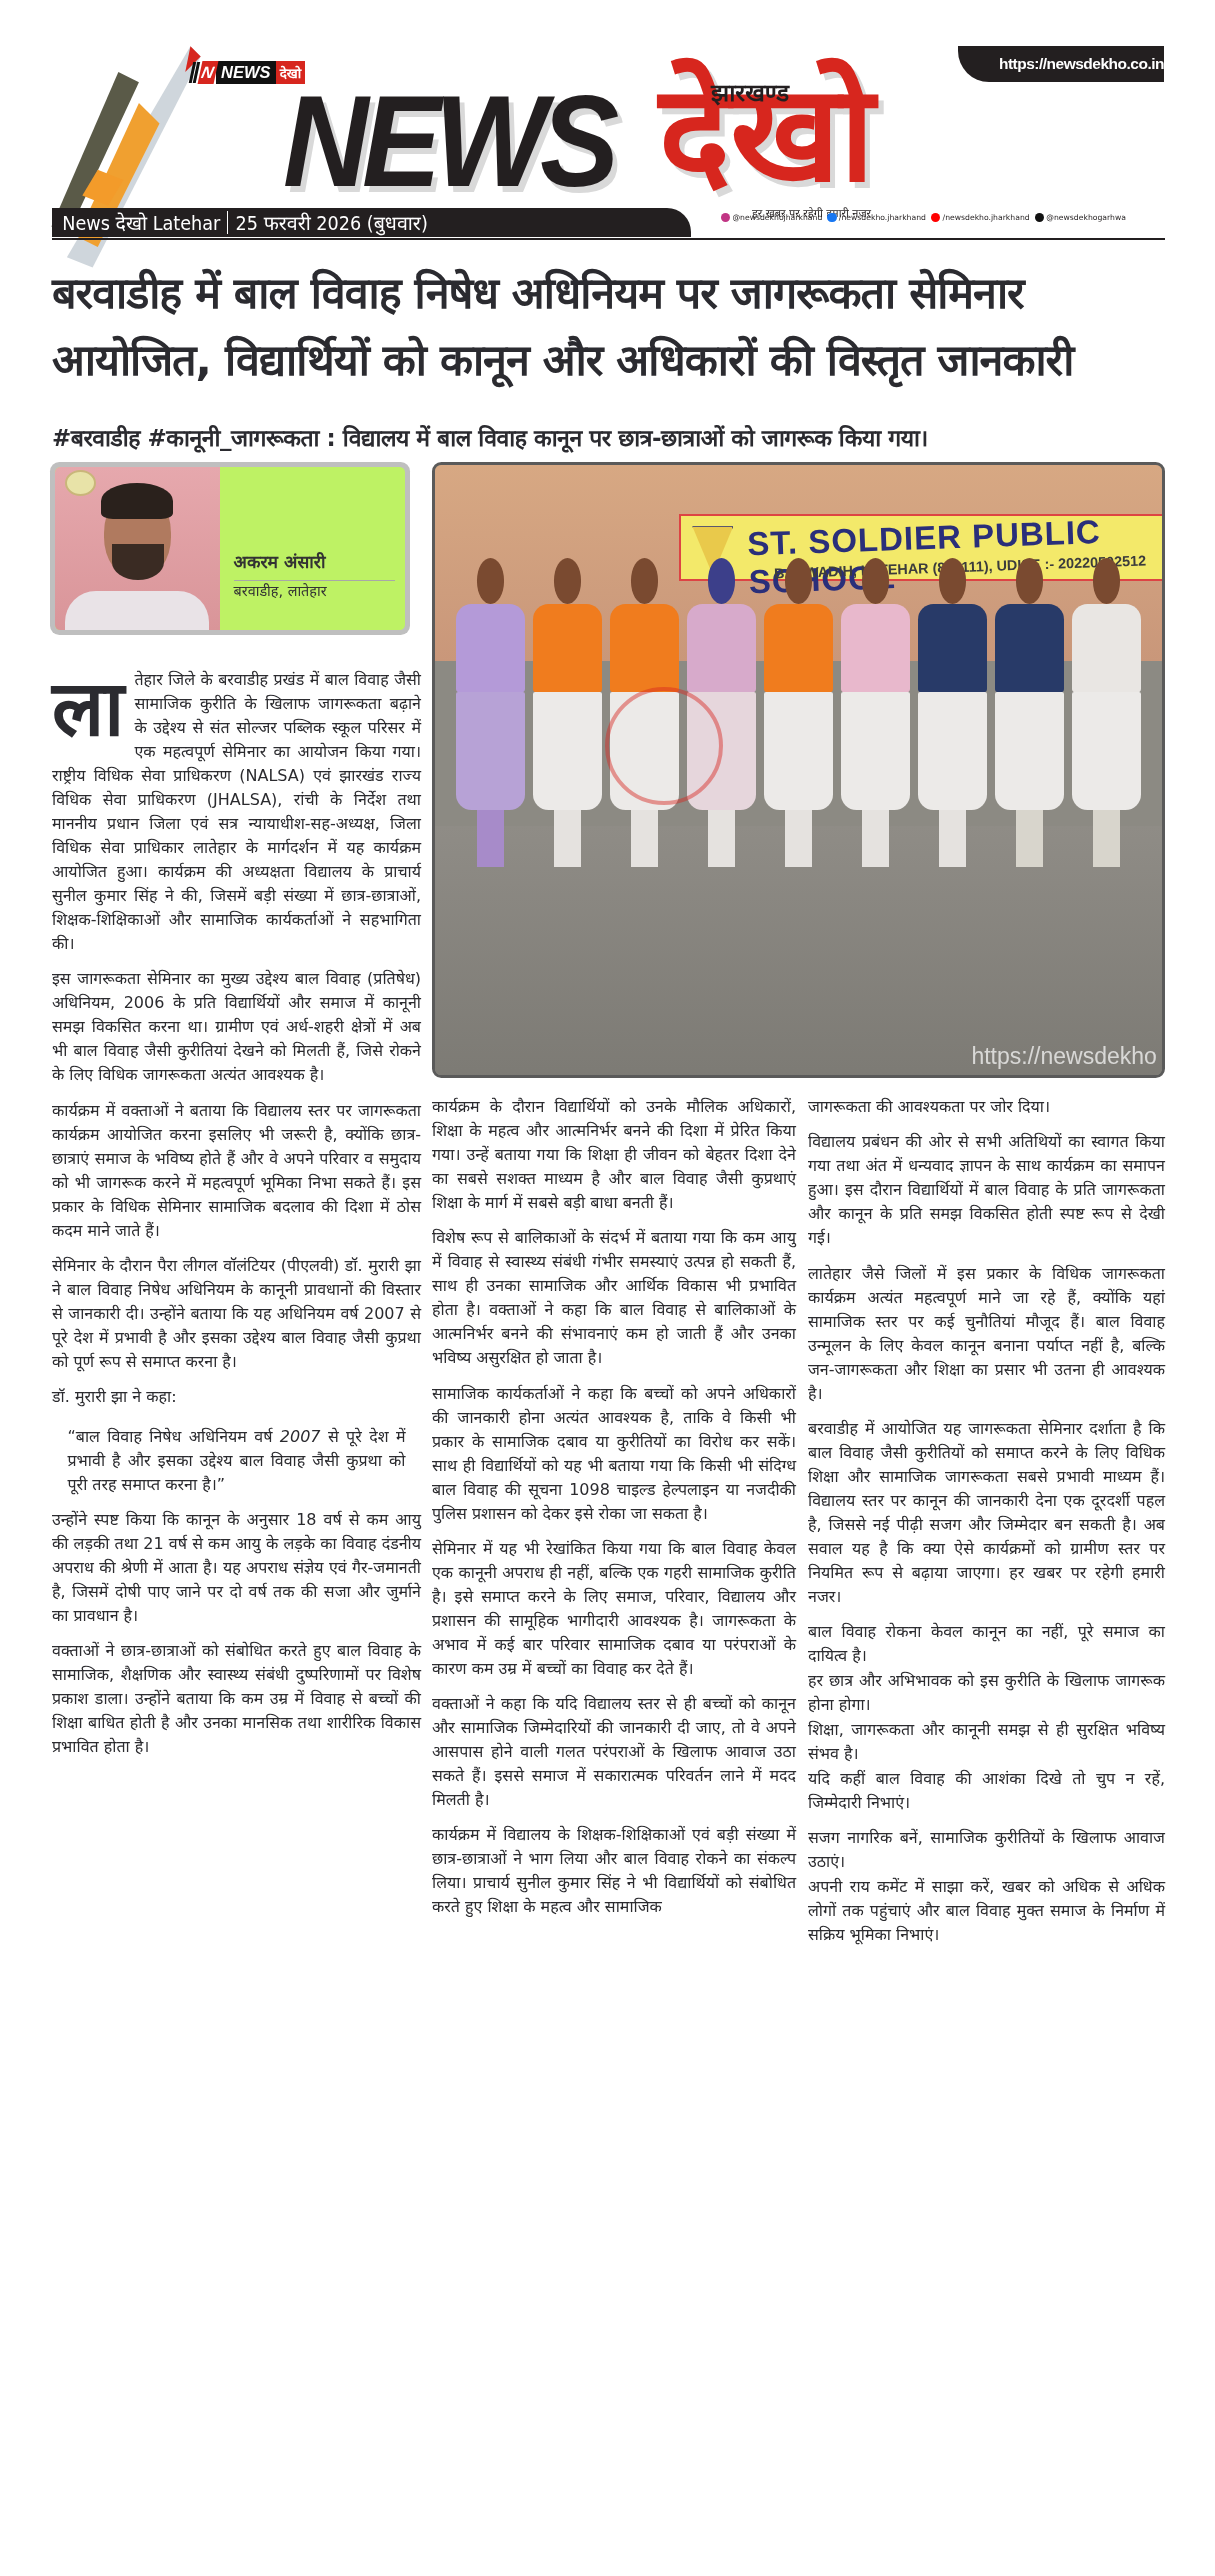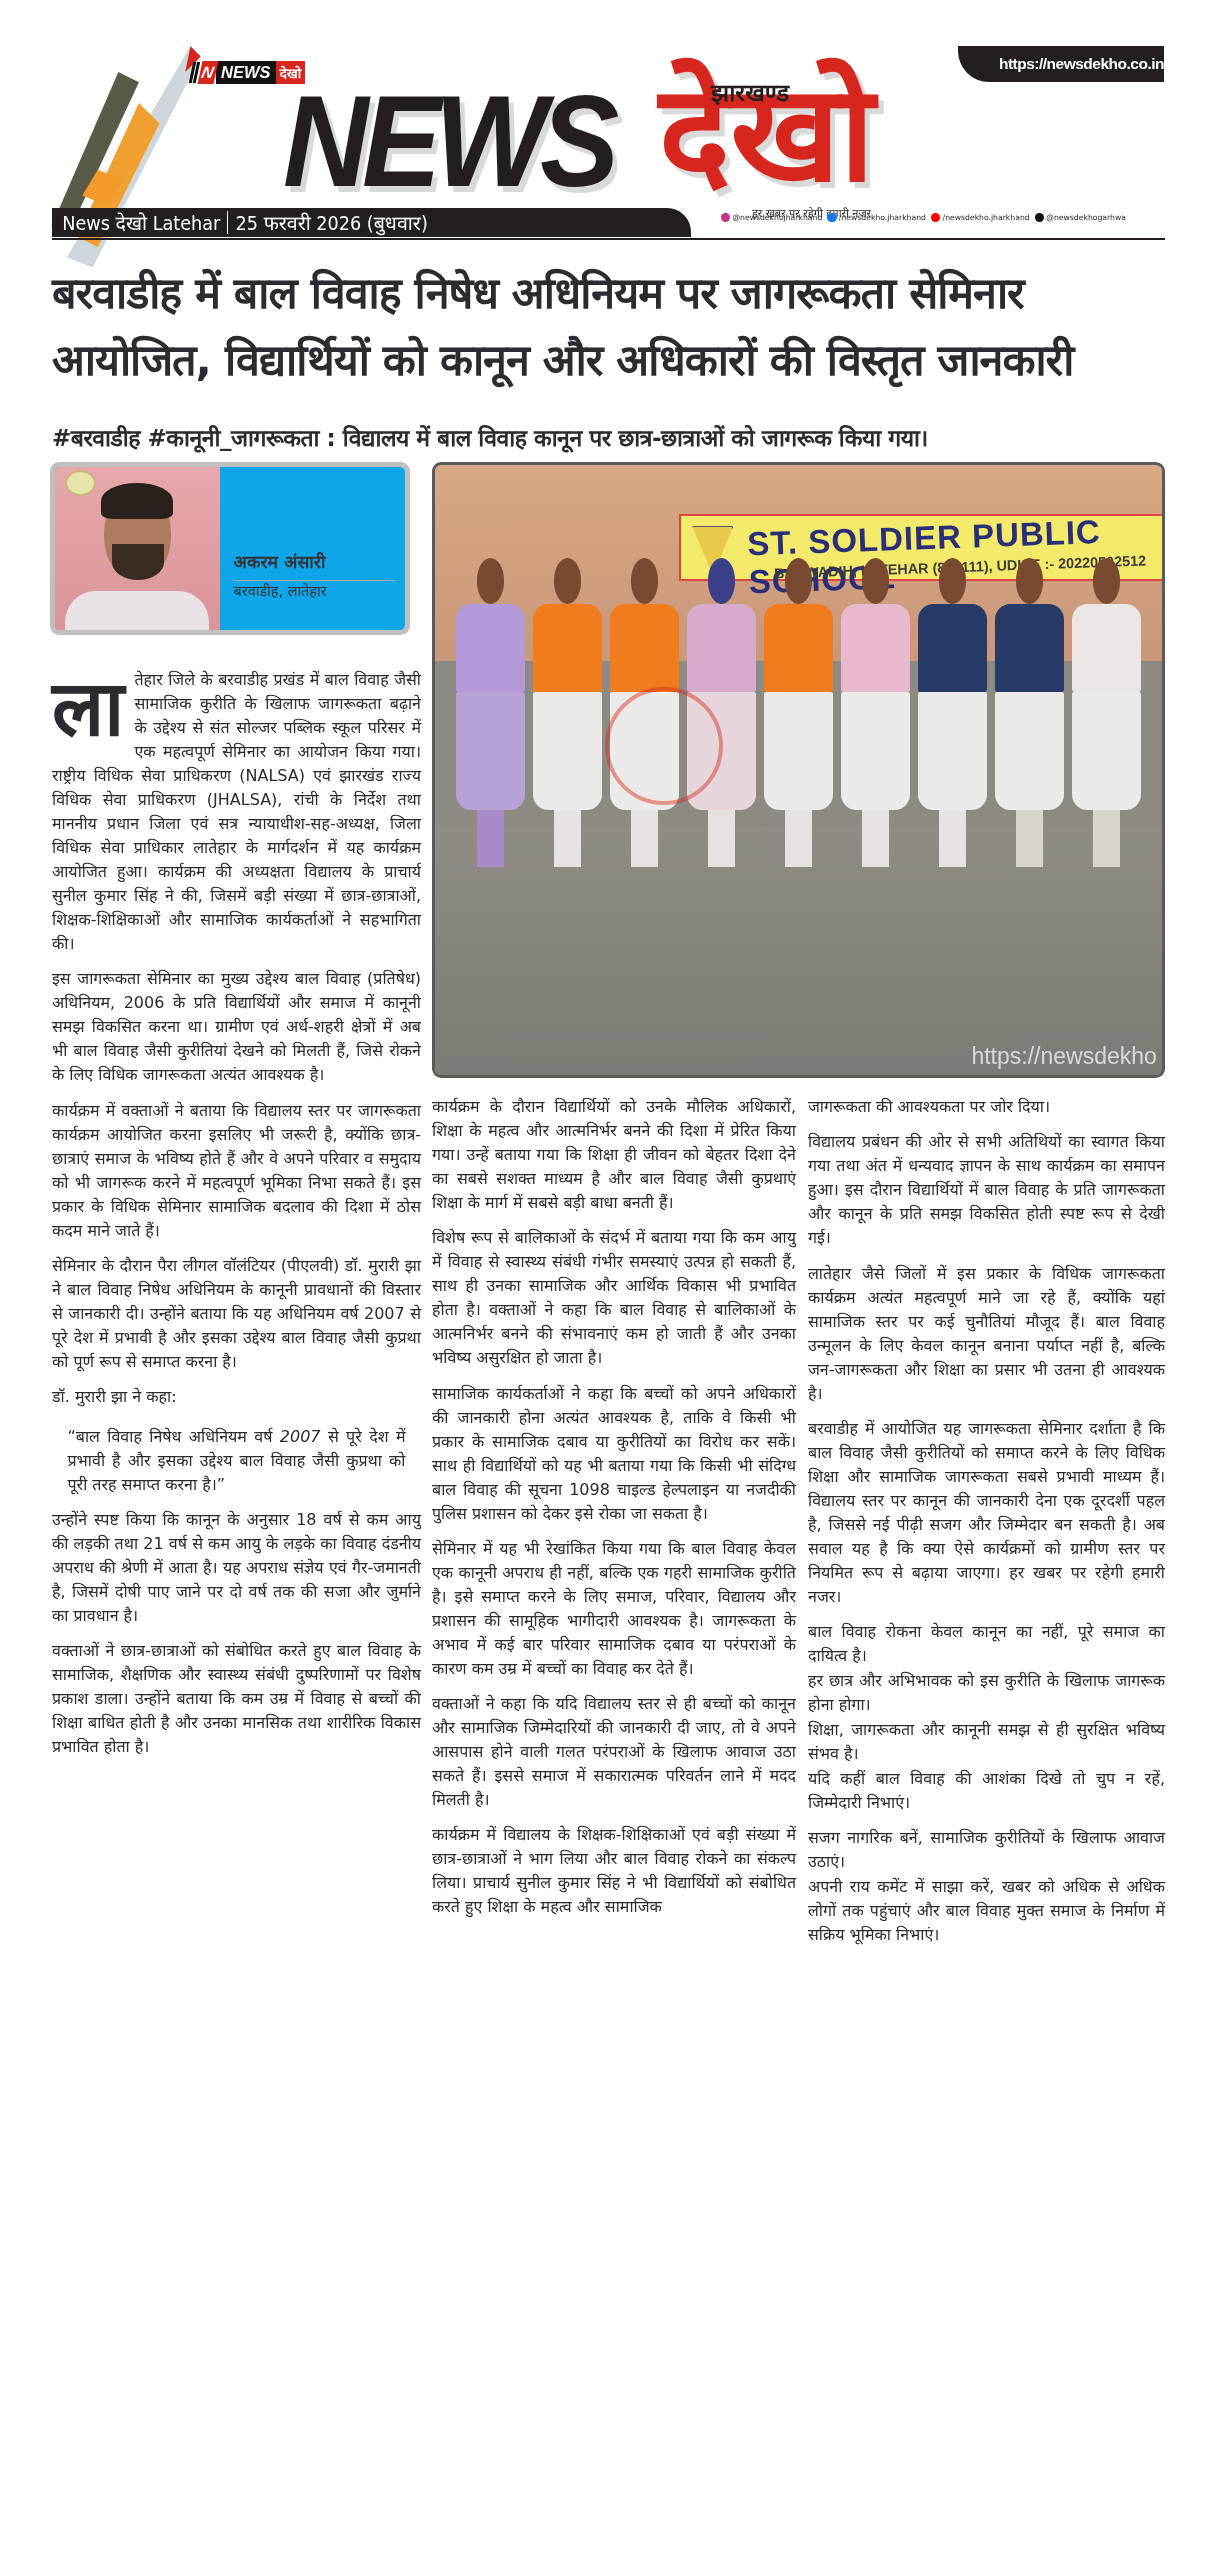--- a/index.html
+++ b/index.html
@@ -22,21 +22,21 @@
 .dateline .sep{margin:0 7.2px;width:1px;height:23px;background:#fff}
 .socials{left:721px;top:213px;display:flex;gap:5.2px;align-items:center;font-size:7.7px;color:#231f20}
 .socials .s{display:flex;align-items:flex-start;gap:2.1px}
 .socials .ic{width:9.3px;height:9.3px;border-radius:50%;display:inline-block}
 .rule{left:52px;width:1113px;height:2.1px;background:#231f20}
 
 .headline{left:52px;top:260px;width:1123px;font-size:43px;line-height:67px;font-weight:bold;color:#2b2b30;letter-spacing:-1px}
 .subhead{left:52px;top:421px;width:1123px;font-size:23px;font-weight:bold;color:#2b2b30;letter-spacing:-0.5px}
 
 .author{left:50px;top:462px;width:360px;height:173px;background:#bfbfbf;border-radius:9.3px;padding:5.2px}
-.author-inner{width:100%;height:100%;background:#0ea5e9;border-radius:5.2px;display:flex;overflow:hidden}
+.author-inner{width:100%;height:100%;background:#bef264;border-radius:5.2px;display:flex;overflow:hidden}
 .author-photo{width:165px;height:100%;background:linear-gradient(180deg,#e6a8ad 0%,#d99599 100%);position:relative}
 .face{position:absolute;left:49px;top:20.6px;width:67px;height:90px;border-radius:50% 50% 45% 45%;background:#b07a5f}
 .hair{position:absolute;left:46px;top:15.5px;width:72px;height:36px;border-radius:60% 60% 20% 20%;background:#2a211c}
 .beard{position:absolute;left:57px;top:77px;width:52px;height:36px;border-radius:0 0 50% 50%;background:#3a2b23}
 .shirt{position:absolute;left:10.3px;top:124px;width:144px;height:52px;background:#e9e3e7;border-radius:31px 31px 0 0}
 .clock{position:absolute;left:10.3px;top:2.6px;width:31px;height:26px;border-radius:50%;background:#e8e3a8;border:2.1px solid #c9b67a}
 .author-meta{padding:82px 10.3px 0 13.4px;flex:1}
 .author-name{font-size:17.5px;font-weight:bold;color:#333;padding-bottom:7.2px;border-bottom:1.5px solid #a8a8a8}
 .author-loc{font-size:14.4px;color:#333;margin-top:0}
 

